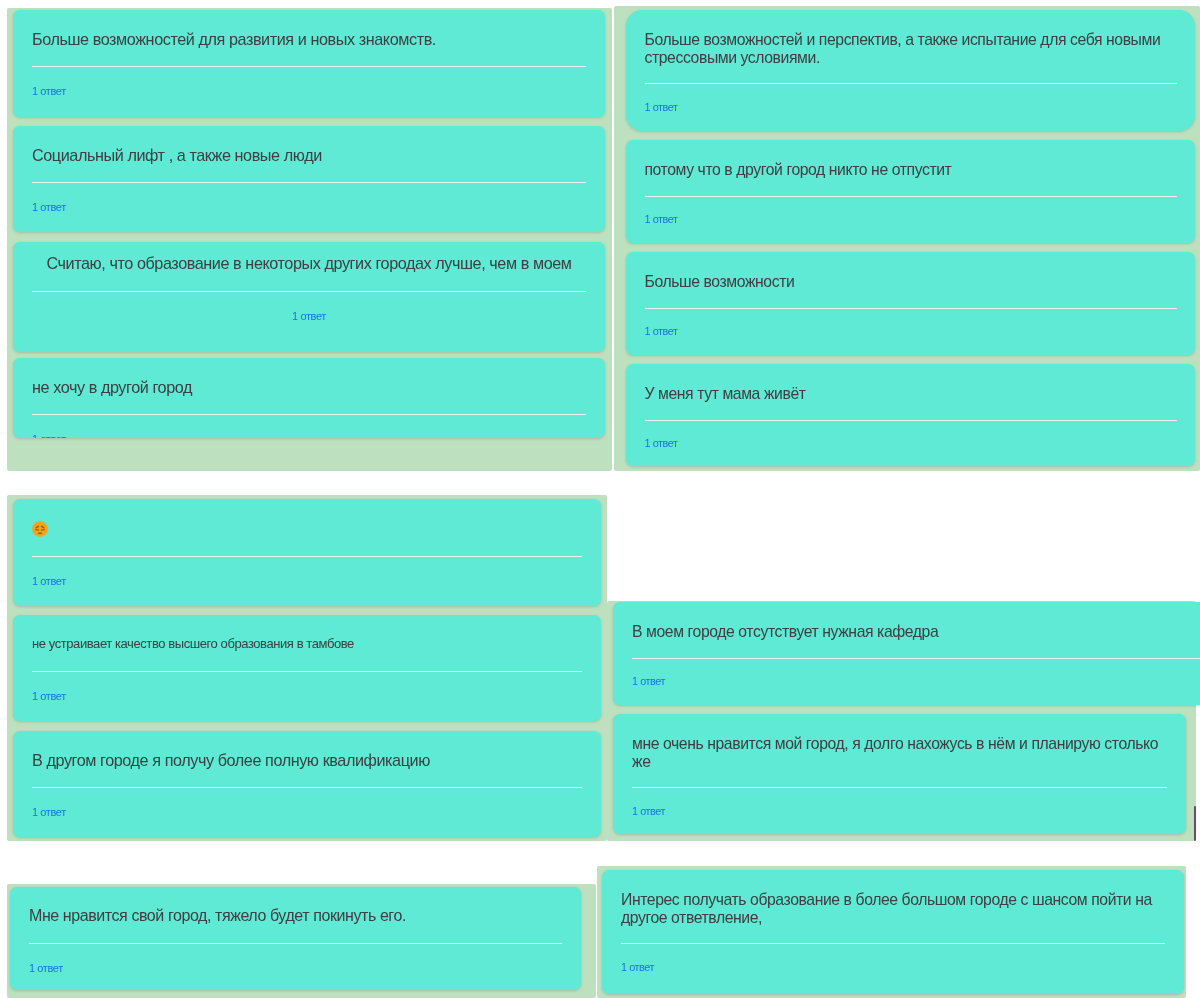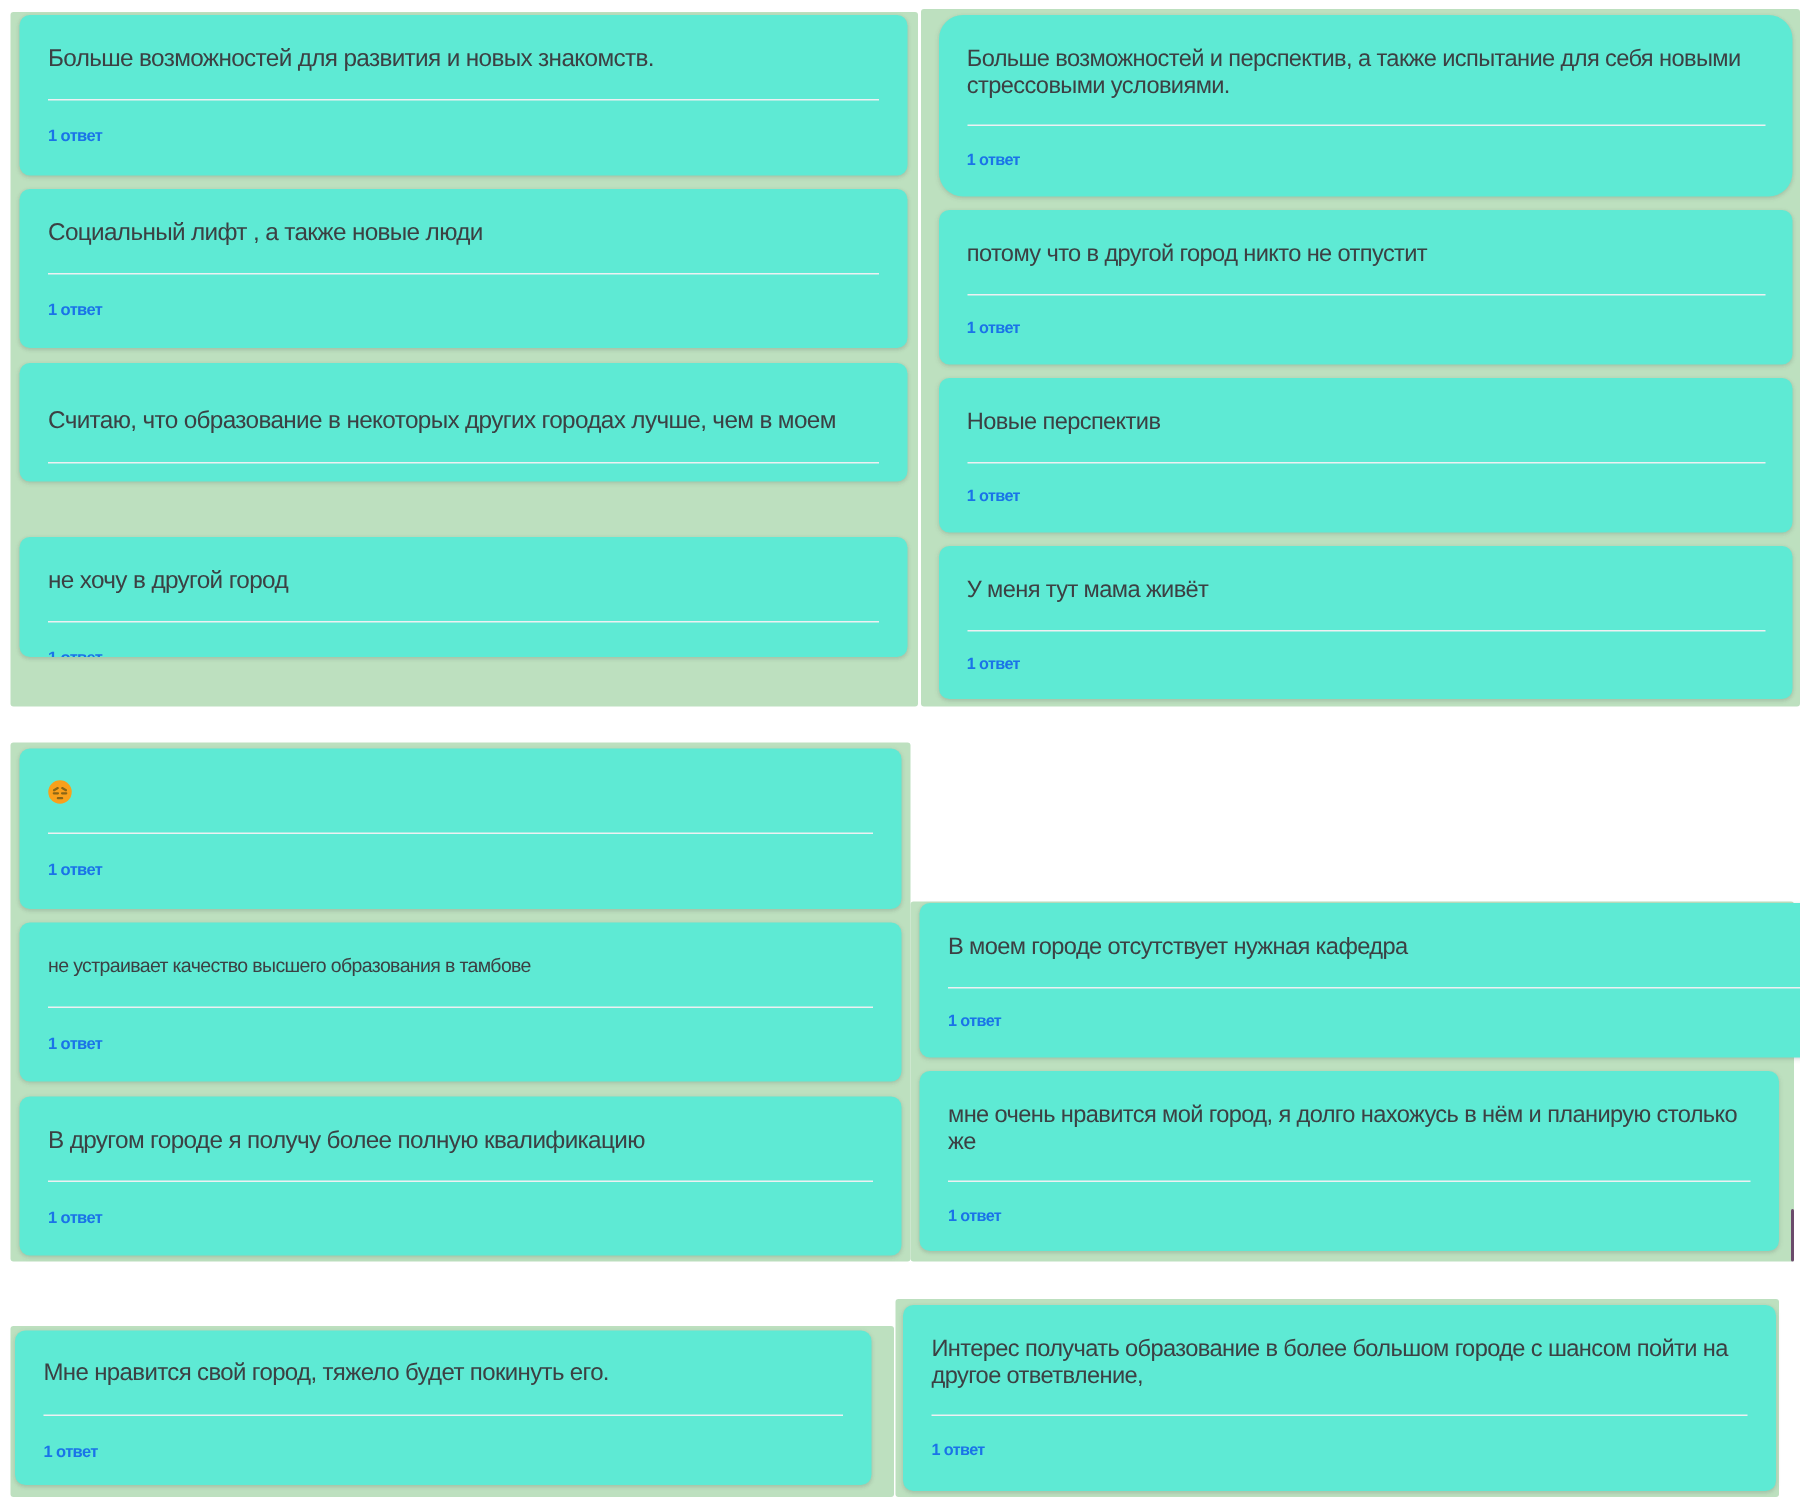--- a/index.html
+++ b/index.html
@@ -7,21 +7,21 @@
        font-family:"Liberation Sans",sans-serif;
        -webkit-font-smoothing:antialiased;}
   .page{position:absolute;left:0;top:0;width:1200px;height:998px;
         transform:translateZ(0);will-change:transform;}
   .group{position:absolute;background:#bde0bf;border-radius:2px;box-sizing:border-box;}
   .card{position:absolute;background:#5eead4;border-radius:7px;box-sizing:border-box;
         box-shadow:0 1px 2px 0 rgba(60,64,67,.12), 0 1px 3px 1px rgba(60,64,67,.05);
         overflow:hidden;}
   .qtext{color:#3c4043;word-wrap:break-word;}
   .sep{height:1px;background:#eef0f2;font-size:0;line-height:0;}
-  .ansrow{color:#1a73e8;font-weight:bold;line-height:12px;}
+  .ansrow{color:#1a73e8;font-weight:normal;line-height:12px;}
   .scrollthumb{position:absolute;left:1194px;top:806px;width:2px;height:35px;
                background:#6b4b6b;border-radius:1px;}
   .emoji{display:inline-block;width:16px;height:16px;vertical-align:-3.5px;margin-left:0px;}
   .emoji svg{display:block;}
 </style>
 </head>
 <body>
 
 <div class="page">
 <div class="group" style="left:7px;top:8px;width:605px;height:463px;"></div>
@@ -33,42 +33,42 @@
 <div class="card" style="left:13px;top:10px;width:592px;height:107px;padding:19.5px 19px 0 19px;">
   <div class="qtext" style="font-size:16.2px;letter-spacing:-0.42px;line-height:18px;">Больше возможностей для развития и новых знакомств.</div>
   <div class="sep" style="margin-top:18.5px;"></div>
   <div class="ansrow" style="margin-top:18px;font-size:11px;letter-spacing:-0.4px;">1 ответ</div>
 </div>
 <div class="card" style="left:13px;top:126px;width:592px;height:106px;padding:19.5px 19px 0 19px;">
   <div class="qtext" style="font-size:16.2px;letter-spacing:-0.42px;line-height:18px;">Социальный лифт , а также новые люди</div>
   <div class="sep" style="margin-top:18.5px;"></div>
   <div class="ansrow" style="margin-top:18px;font-size:11px;letter-spacing:-0.4px;">1 ответ</div>
 </div>
-<div class="card" style="left:13px;top:242px;width:592px;height:79px;padding:29px 19px 0 19px;">
+<div class="card" style="left:13px;top:242px;width:592px;height:110px;padding:12px 19px 0 19px;text-align:center;">
   <div class="qtext" style="font-size:16.2px;letter-spacing:-0.42px;line-height:18px;">Считаю, что образование в некоторых других городах лучше, чем в моем</div>
   <div class="sep" style="margin-top:18.5px;"></div>
   <div class="ansrow" style="margin-top:18px;font-size:11px;letter-spacing:-0.4px;">1 ответ</div>
 </div>
 <div class="card" style="left:13px;top:358px;width:592px;height:80px;padding:19.5px 19px 0 19px;">
   <div class="qtext" style="font-size:16.2px;letter-spacing:-0.42px;line-height:18px;">не хочу в другой город</div>
   <div class="sep" style="margin-top:18.5px;"></div>
   <div class="ansrow" style="margin-top:18px;font-size:11px;letter-spacing:-0.4px;">1 ответ</div>
 </div>
 <div class="card" style="left:626px;top:10px;width:569px;height:121px;padding:21px 18.5px 0 18.5px;border-radius:16px;">
   <div class="qtext" style="font-size:15.75px;letter-spacing:-0.41px;line-height:17.5px;">Больше возможностей и перспектив, а также испытание для себя новыми стрессовыми условиями.</div>
   <div class="sep" style="margin-top:17px;"></div>
   <div class="ansrow" style="margin-top:16.8px;font-size:10.8px;letter-spacing:-0.4px;">1 ответ</div>
 </div>
 <div class="card" style="left:626px;top:140px;width:569px;height:103px;padding:21px 18.5px 0 18.5px;">
   <div class="qtext" style="font-size:15.75px;letter-spacing:-0.41px;line-height:17.5px;">потому что в другой город никто не отпустит</div>
   <div class="sep" style="margin-top:17px;"></div>
   <div class="ansrow" style="margin-top:16.8px;font-size:10.8px;letter-spacing:-0.4px;">1 ответ</div>
 </div>
 <div class="card" style="left:626px;top:252px;width:569px;height:103px;padding:21px 18.5px 0 18.5px;">
-  <div class="qtext" style="font-size:15.75px;letter-spacing:-0.41px;line-height:17.5px;">Новые перспектив</div>
+  <div class="qtext" style="font-size:15.75px;letter-spacing:-0.41px;line-height:17.5px;">Больше возможности</div>
   <div class="sep" style="margin-top:17px;"></div>
   <div class="ansrow" style="margin-top:16.8px;font-size:10.8px;letter-spacing:-0.4px;">1 ответ</div>
 </div>
 <div class="card" style="left:626px;top:364px;width:569px;height:102px;padding:21px 18.5px 0 18.5px;">
   <div class="qtext" style="font-size:15.75px;letter-spacing:-0.41px;line-height:17.5px;">У меня тут мама живёт</div>
   <div class="sep" style="margin-top:17px;"></div>
   <div class="ansrow" style="margin-top:16.8px;font-size:10.8px;letter-spacing:-0.4px;">1 ответ</div>
 </div>
 <div class="card" style="left:13px;top:499px;width:588px;height:107px;padding:19.5px 19px 0 19px;">
   <div class="qtext" style="font-size:16.2px;letter-spacing:-0.42px;line-height:18px;"><span class="emoji"><svg viewBox="0 0 36 36" width="16" height="16" aria-hidden="true">

